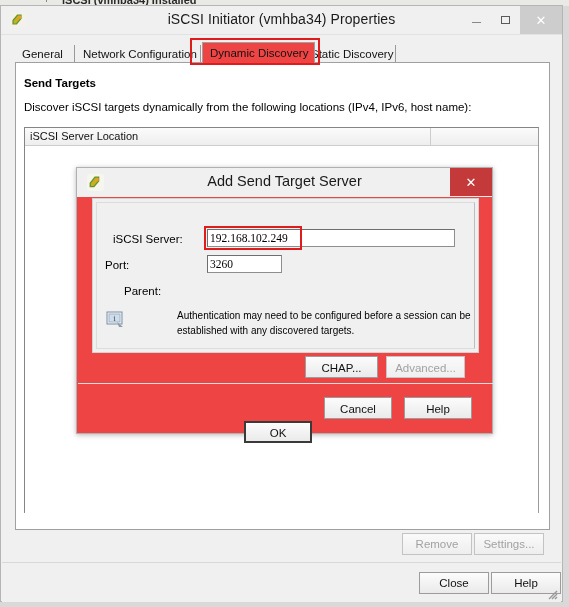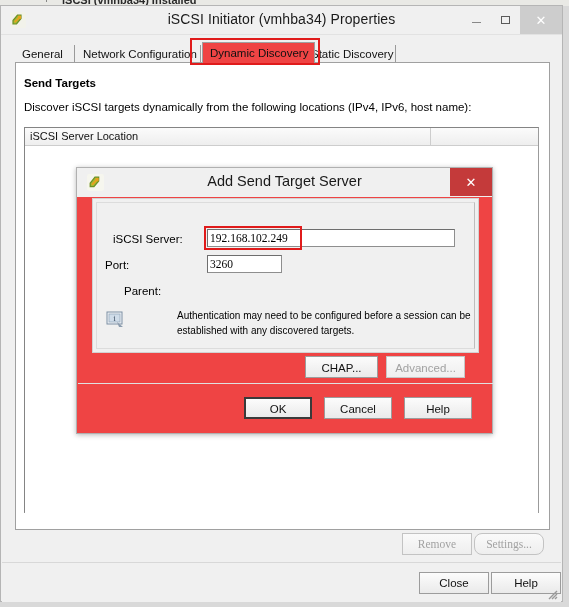--- a/index.html
+++ b/index.html
@@ -219,30 +219,29 @@
     font-family: "Liberation Sans", sans-serif;
     color: #111;
     text-align: center;
     line-height: 20px;
     padding: 0;
   }
   .btn.disabled {
     color: #a2a2a2;
     background: linear-gradient(#fafafa, #eeeeee);
     border-color: #c3c3c3;
-    font-family: Liberation Serif, serif;
   }
   .btn.default {
     border: 2px solid #3a3a3a;
     line-height: 18px;
   }
 
   .add-btn  { position: absolute; left: 330px; top: 527px; width: 65px; }
   .rem-btn  { position: absolute; left: 401px; top: 527px; width: 66px; }
-  .set-btn  { position: absolute; left: 473px; top: 527px; width: 67px; border-radius: 8px; }
+  .set-btn  { position: absolute; left: 473px; top: 527px; width: 67px; }
 
   .footer {
     position: absolute;
     left: 1px; top: 556px;
     width: 559px;
     height: 39px;
     background: #f0f0f0;
     border-top: 1px solid #d8d8d8;
   }
   .close-btn { position: absolute; left: 417px; top: 9px; width: 62px; }
@@ -381,20 +380,21 @@
     line-height: 20px;
   }
   .dlg-btn.disabled {
     color: #a2a2a2;
     border-color: #c6c6c6;
     background: linear-gradient(#fafafa, #efefef);
   }
   .dlg-btn.default {
     border: 2px solid #3a3a3a;
     line-height: 18px;
+    margin-top: 24px;
   }
   .chap-btn { left: 305px; top: 356px; width: 73px; text-align: center; }
   .adv-btn  { left: 386px; top: 356px; width: 79px; }
   .ok-btn     { left: 244px; top: 397px; width: 68px; }
   .cancel-btn { left: 324px; top: 397px; width: 68px; }
   .help2-btn  { left: 404px; top: 397px; width: 68px; }
 
   .dlg-btnrow-sep {
     position: absolute;
     left: 1px; top: 215px;

